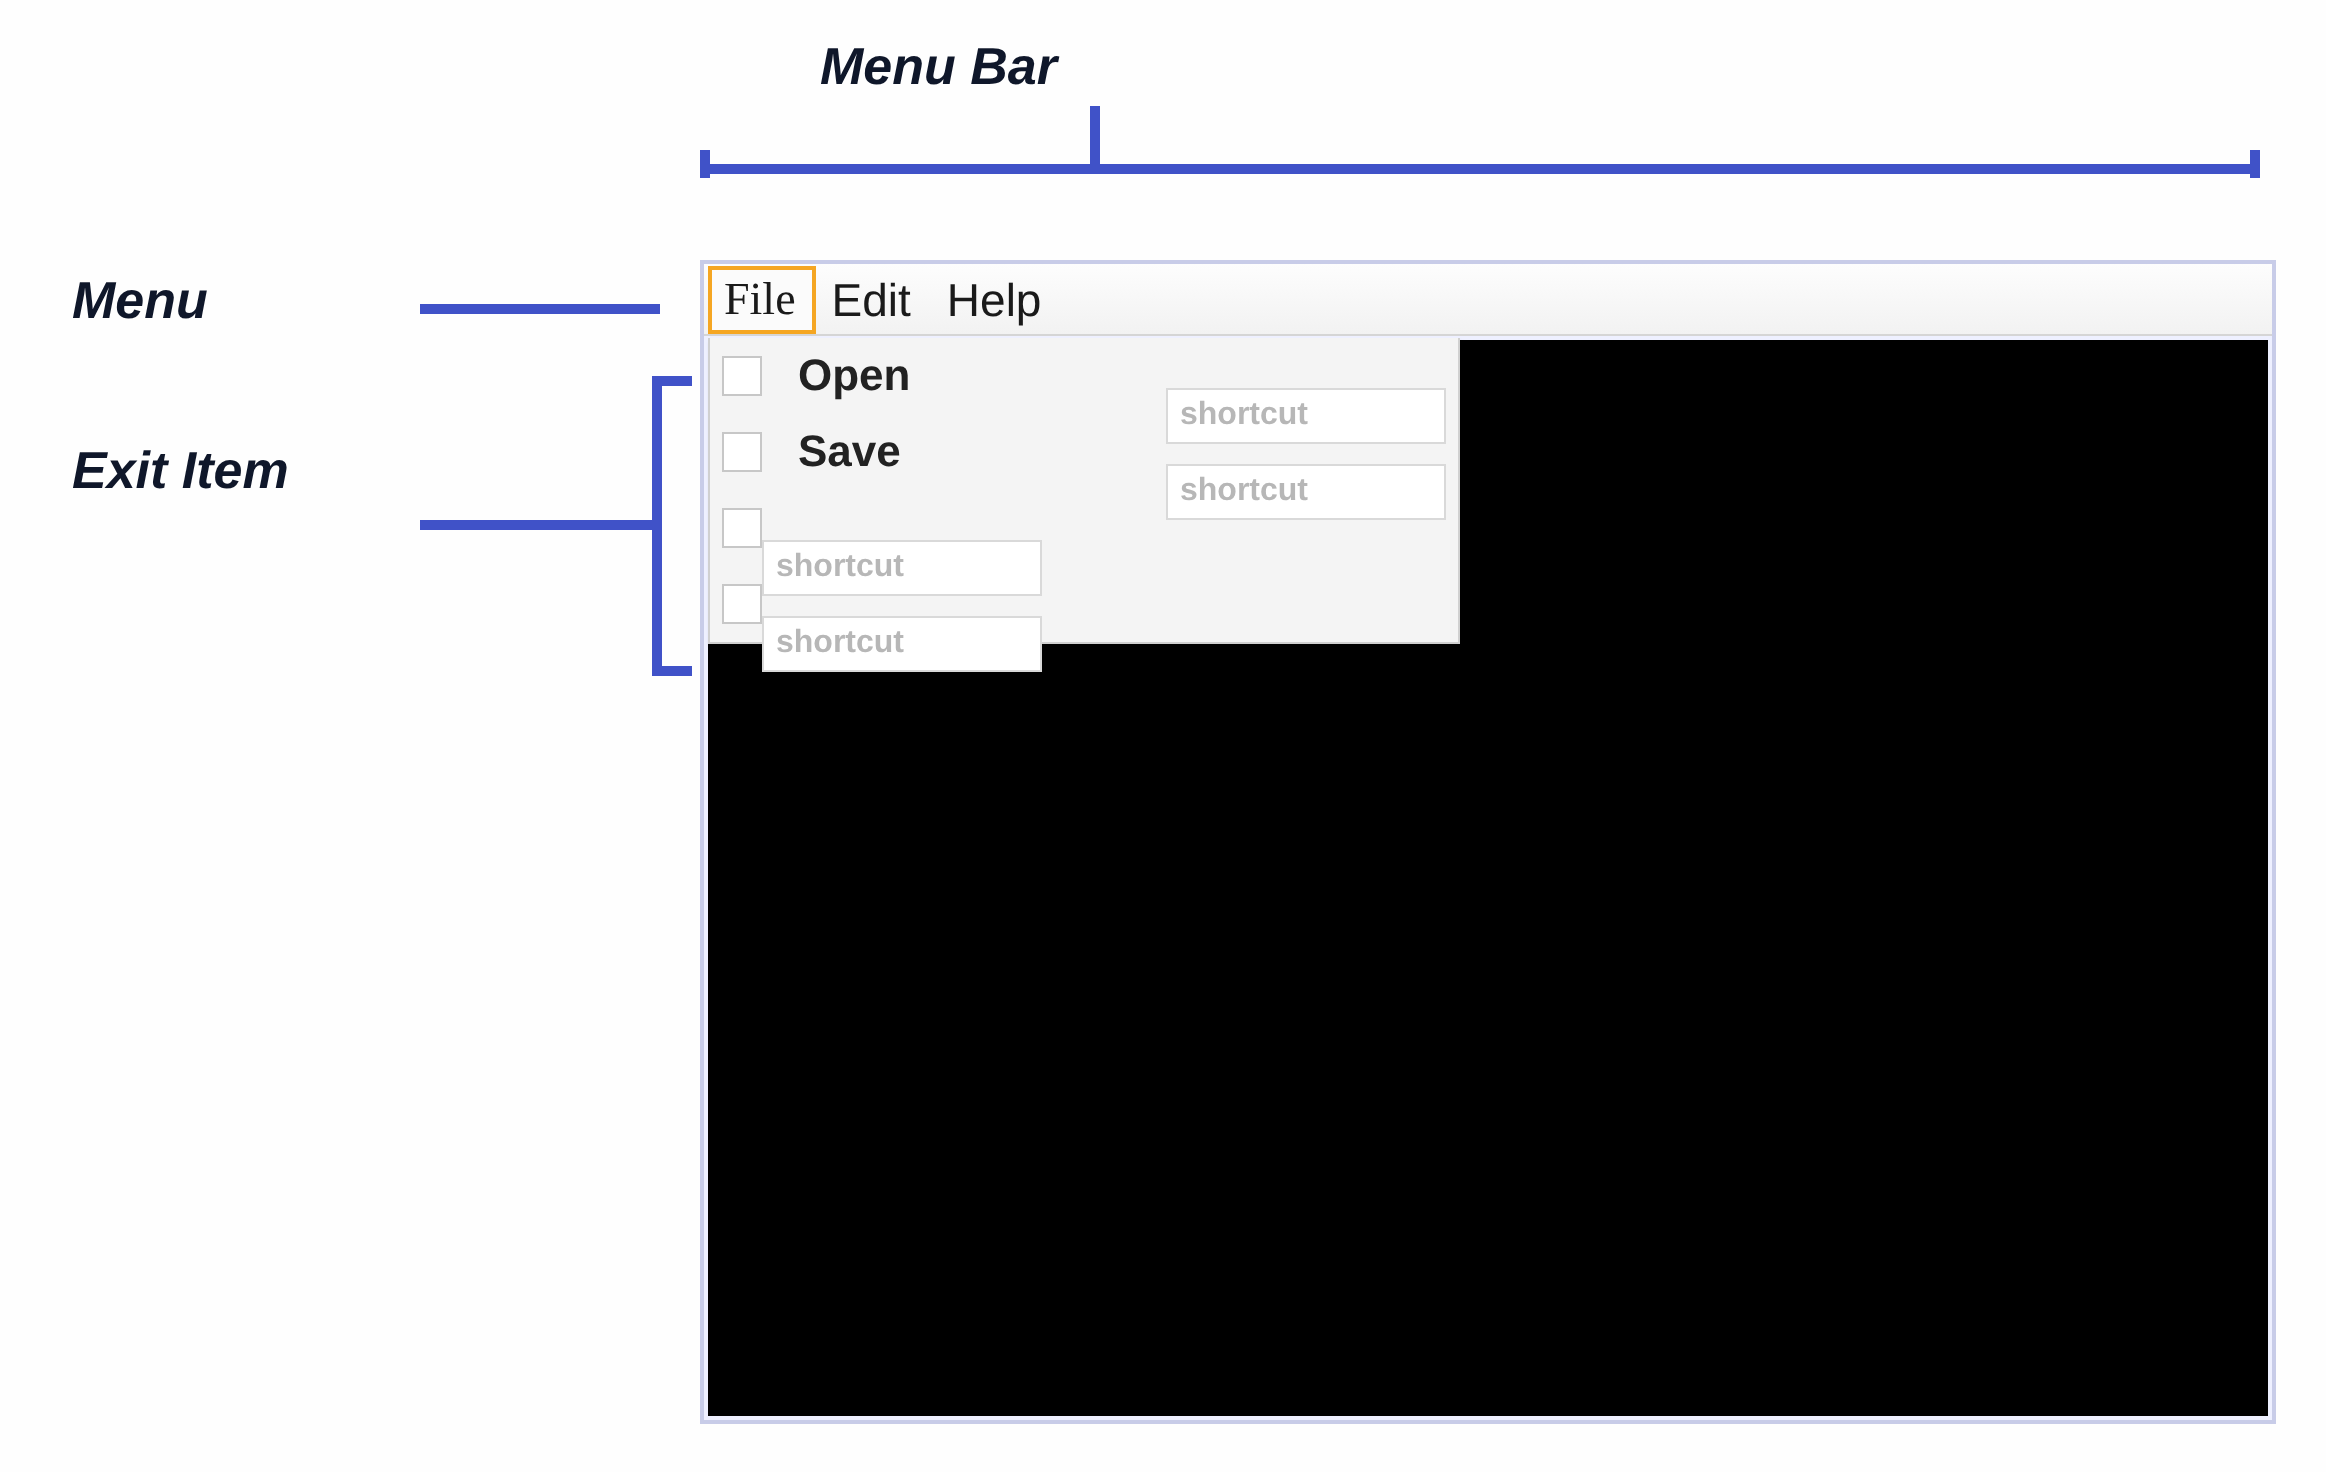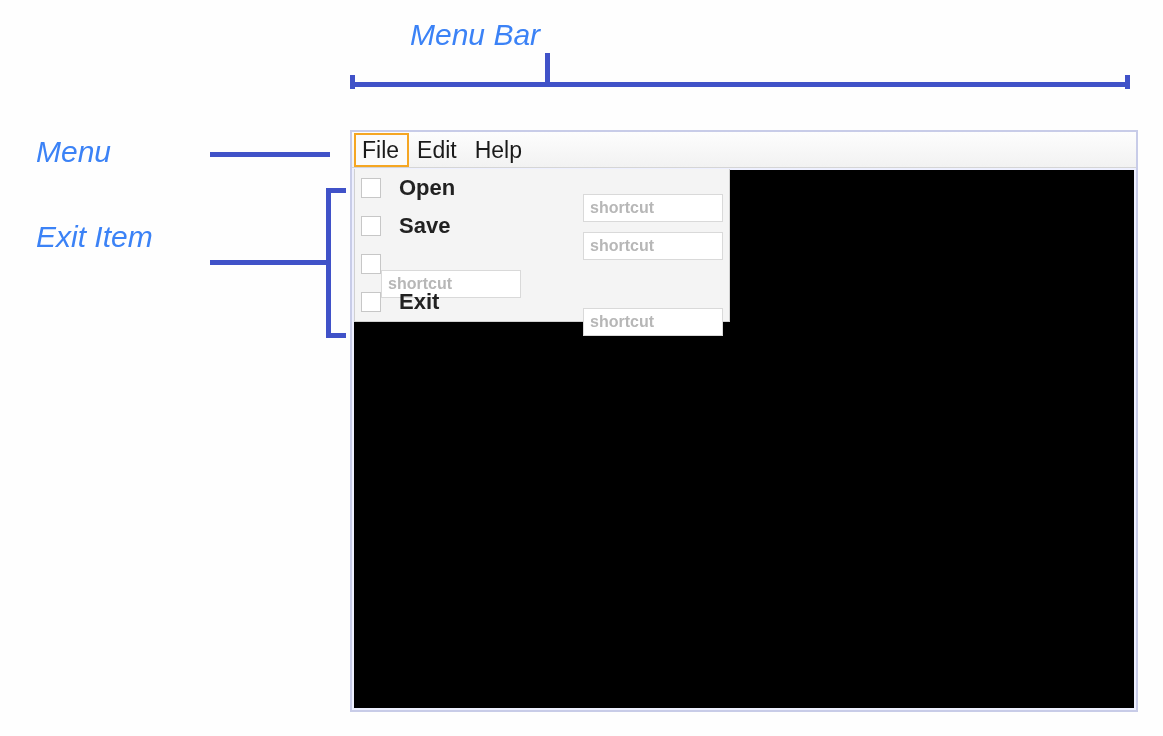--- a/index.html
+++ b/index.html
@@ -9,24 +9,24 @@
     height: 736px;
     background: #fefefe;
     font-family: "Segoe UI", Tahoma, sans-serif;
     position: relative;
     overflow: hidden;
   }
 
   
   .anno-label {
     position: absolute;
-    color: #3b82f6;
-    font-weight: 400;
+    color: #0f172a;
+    font-weight: 700;
     font-style: italic;
-    font-size: 30px;
+    font-size: 26px;
   }
   #anno-menubar { left: 410px; top: 18px; }
   #anno-menu    { left: 36px;  top: 135px; }
   #anno-item    { left: 36px;  top: 220px; }
 
   
   .line { position: absolute; background: #4052c8; }
 
   
   #l-mb-h  { left: 350px; top: 82px;  width: 780px; height: 5px; }
@@ -66,20 +66,21 @@
     color: #1a1a1a;
     padding: 3px 10px 3px 8px;
     display: flex;
     align-items: center;
     cursor: default;
   }
   .menu.active {
     border: 2px solid #f5a623;
     padding: 1px 8px 1px 6px;
     background: #fbfbfb;
+    font-family: Liberation Serif, serif;
   }
 
   .content {
     position: absolute;
     left: 2px; right: 2px; bottom: 2px; top: 38px;
     background: #000;
   }
 
   
   .dropdown {
@@ -167,17 +168,16 @@
       <div class="mi-check"></div>
       <div class="mi-label">Save</div>
       <div class="mi-shortcut">shortcut</div>
     </div>
     <div class="menu-item">
       <div class="mi-check"></div>
       <div class="mi-shortcut">shortcut</div>
     </div>
     <div class="menu-item">
       <div class="mi-check"></div>
-      <div class="mi-label">Exit</div>
       <div class="mi-shortcut">shortcut</div>
     </div>
   </div>
 </div>
 
 </body></html>

